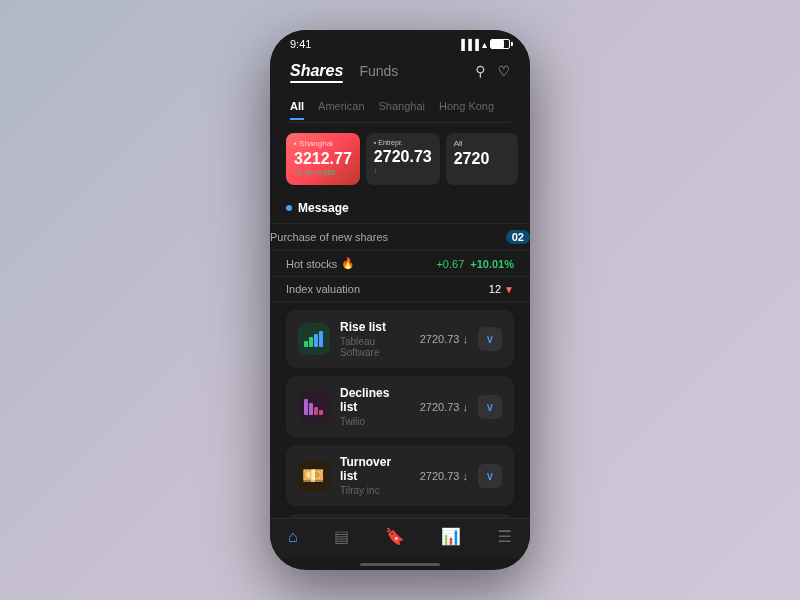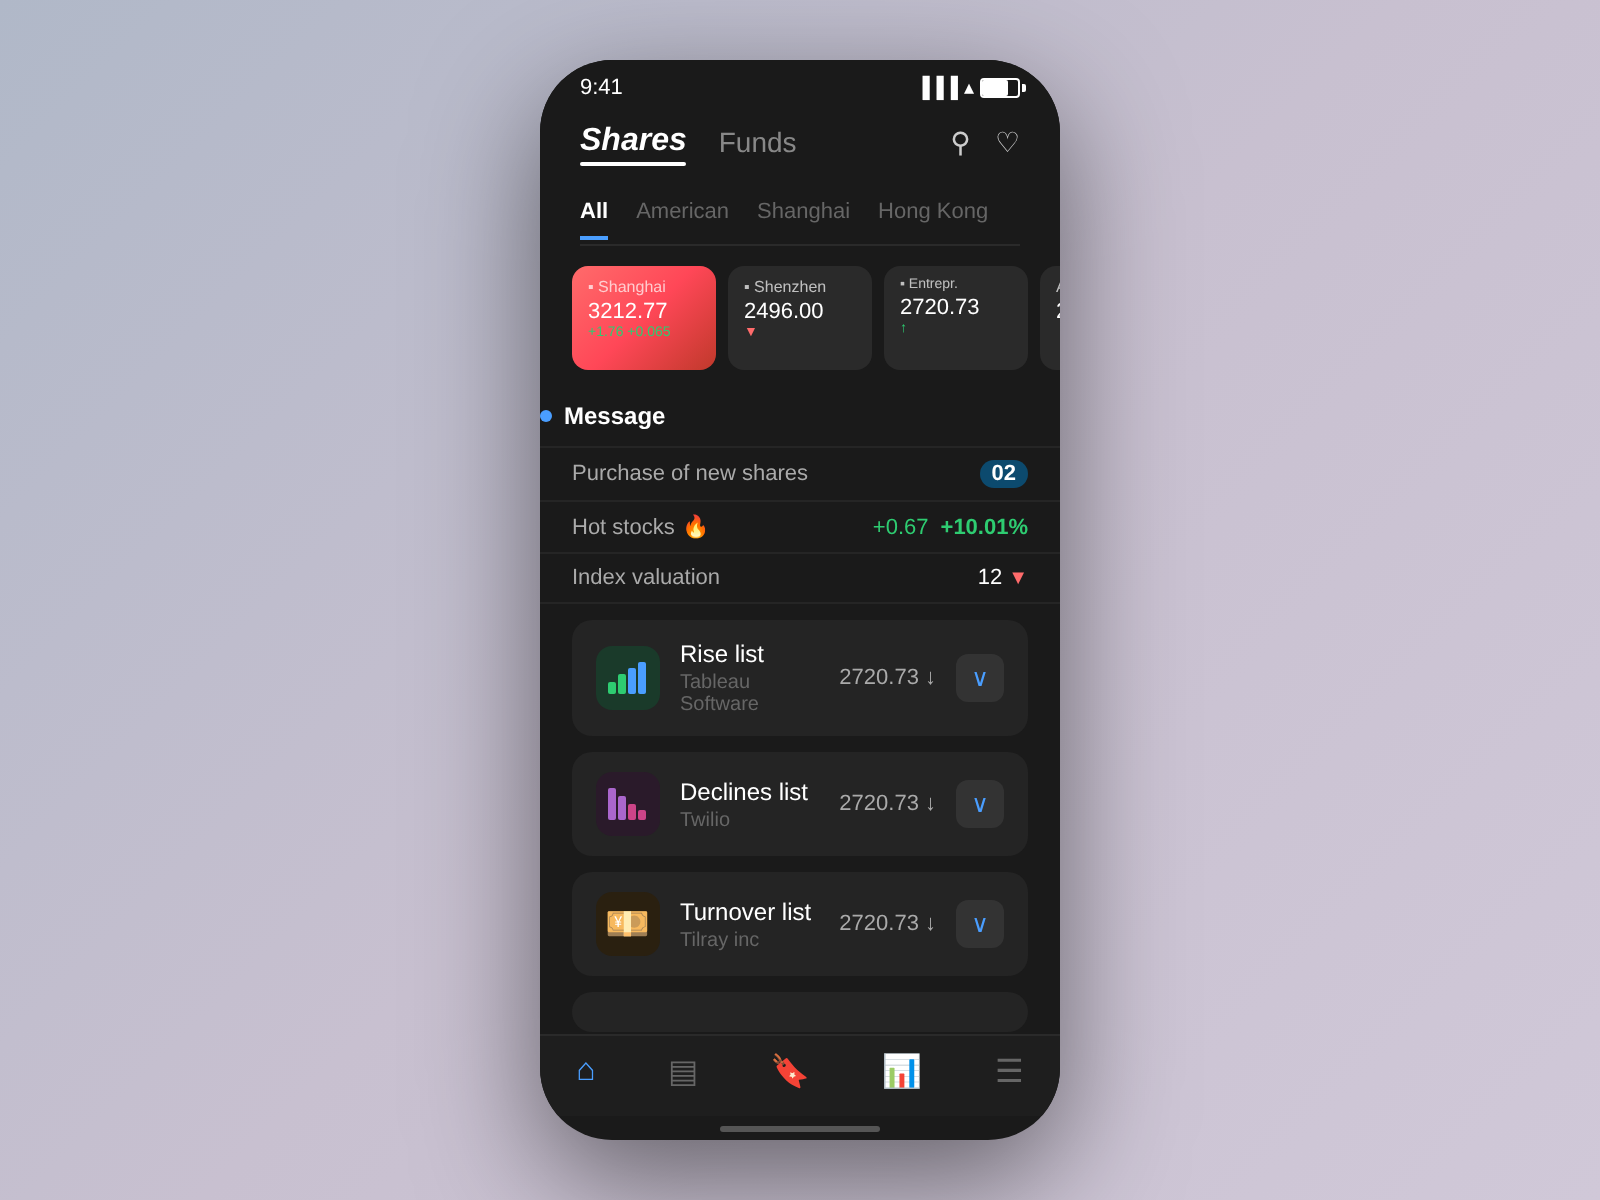--- a/index.html
+++ b/index.html
@@ -159,55 +159,55 @@
     }
     .market-card.active {
       background: linear-gradient(135deg, #ff6b6b, #ff4757, #c0392b);
     }
     .market-card .label {
       font-size: 8px;
       color: rgba(255,255,255,0.7);
       margin-bottom: 2px;
     }
     .market-card .value {
-      font-size: 11px;
-      font-weight: 400;
+      font-size: 16px;
+      font-weight: 700;
       color: #fff;
     }
     .market-card .change {
       font-size: 7px;
       color: rgba(255,255,255,0.8);
       margin-top: 1px;
     }
     .market-card .change.up { color: #2ecc71; }
     .market-card .change.down { color: #ff6b6b; }
     .message-row {
       display: flex;
       align-items: center;
-      padding: 8px 0;
+      padding: 8px 16px;
       border-bottom: 1px solid #252525;
     }
     .dot {
       width: 6px;
       height: 6px;
       border-radius: 50%;
       background: #4a9eff;
       margin-right: 6px;
       flex-shrink: 0;
     }
     .message-label {
       font-size: 12px;
       color: #fff;
       font-weight: 600;
     }
     .purchase-row {
       display: flex;
       align-items: center;
       justify-content: space-between;
-      padding: 6px 16px;
+      padding: 6px 0;
       border-bottom: 1px solid #252525;
     }
     .purchase-label {
       font-size: 11px;
       color: #aaa;
     }
     .purchase-count {
       font-size: 11px;
       color: #fff;
       font-weight: 600;
@@ -284,21 +284,21 @@
       font-size: 16px;
     }
     .list-icon.rise { background: #1a3a2a; }
     .list-icon.decline { background: #2a1a2a; }
     .list-icon.turnover { background: #2a2010; }
     .list-info {
       flex: 1;
     }
     .list-title {
       font-size: 12px;
-      font-weight: 400;
+      font-weight: 700;
       color: #fff;
       margin-bottom: 2px;
     }
     .list-sub {
       font-size: 10px;
       color: #666;
     }
     .list-right {
       display: flex;
       flex-direction: column;
@@ -389,25 +389,20 @@
 
     <div class="scroll-area">
 
       <div class="market-cards">
         <div class="market-card active">
           <div class="label">▪ Shanghai</div>
           <div class="value">3212.77</div>
           <div class="change up">+1.76 +0.065</div>
         </div>
         <div class="market-card">
-          <div class="label">▪ Shenzhen</div>
-          <div class="value">2496.00</div>
-          <div class="change down">▼</div>
-        </div>
-        <div class="market-card">
           <div class="label" style="font-size:7px">▪ Entrepr.</div>
           <div class="value">2720.73</div>
           <div class="change up">↑</div>
         </div>
         <div class="market-card">
           <div class="label">All</div>
           <div class="value">2720</div>
         </div>
       </div>
 

